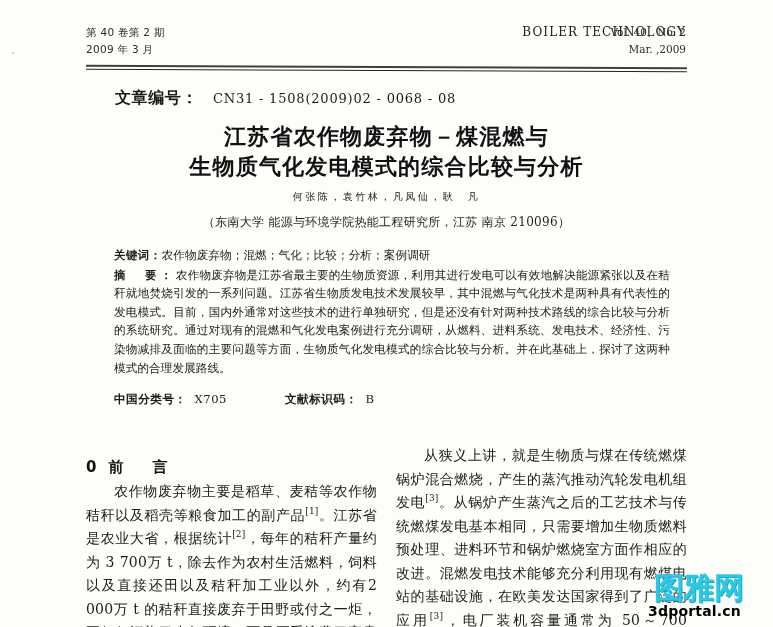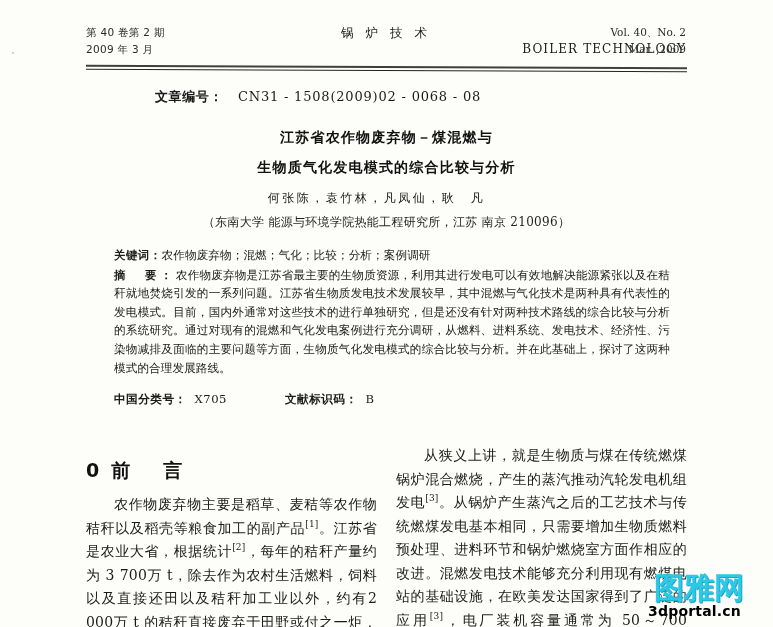--- a/index.html
+++ b/index.html
@@ -101,53 +101,52 @@
     position: absolute;
     left: 115px;
     top: 88px;
     font-size: 12.5px;
     white-space: nowrap;
   }
   .artnum .lbl {
     font-weight: bold;
     letter-spacing: .6px;
     font-family: "DejaVu Sans", "Liberation Sans", sans-serif;
-    font-size: 13px;
-    margin-left: 40px;
+    font-size: 16px;
   }
   .artnum .val {
     letter-spacing: .8px;
     margin-left: 15px;
     font-size: 13px;
   }
 
   
   .title {
     position: absolute;
     left: 86px;
     top: 122px;
     width: 601px;
     text-align: center;
     font-family: "DejaVu Sans", "Liberation Sans", sans-serif;
     font-weight: bold;
-    font-size: 14px;
+    font-size: 22px;
     line-height: 30px;
     letter-spacing: 1.2px;
     color: #111;
   }
   .title-line { display: block; }
 
   
   .authors {
     position: absolute;
-    left: 76px;
+    left: 86px;
     top: 190px;
     width: 601px;
     text-align: center;
-    font-size: 12px;
+    font-size: 10px;
     letter-spacing: 2.5px;
     color: #1a1a1a;
   }
   .affil {
     position: absolute;
     left: 86px;
     top: 214px;
     width: 601px;
     text-align: center;
     font-size: 12px;
@@ -202,24 +201,24 @@
     position: absolute;
     top: 458px;
     width: 291px;
   }
   .col-left  { left: 86px; }
   .col-right { left: 396px; top: 444px; }
 
   .sec-head {
     font-family: "DejaVu Sans", "Liberation Sans", sans-serif;
     font-weight: bold;
-    font-size: 19px;
+    font-size: 15px;
     letter-spacing: 1px;
     color: #111;
-    margin-bottom: 9px;
+    margin-bottom: 3px;
   }
   .sec-head .num { margin-right: 11px; }
   .sec-head .txt { letter-spacing: 7px; }
 
   .body-para {
     font-size: 14px;
     line-height: 23.5px;
     text-align: justify;
     text-justify: inter-character;
     letter-spacing: .2px;
@@ -282,21 +281,20 @@
 <div class="page">
 
   <div class="speckle"></div>
 
   <div class="runhead">
     <div class="runhead-left">
       <div>第 40 卷第 2 期</div>
       <div>2009 年 3 月</div>
     </div>
     <div class="runhead-center">
-      <div class="runhead-cn">锅 炉 技 术</div>
       <div class="runhead-en">BOILER  TECHNOLOGY</div>
     </div>
     <div class="runhead-right">
       <div>Vol. 40、No. 2</div>
       <div>Mar. ,2009</div>
     </div>
   </div>
 
   <div class="rule-wrap">
     <div class="rule-thick"></div>

